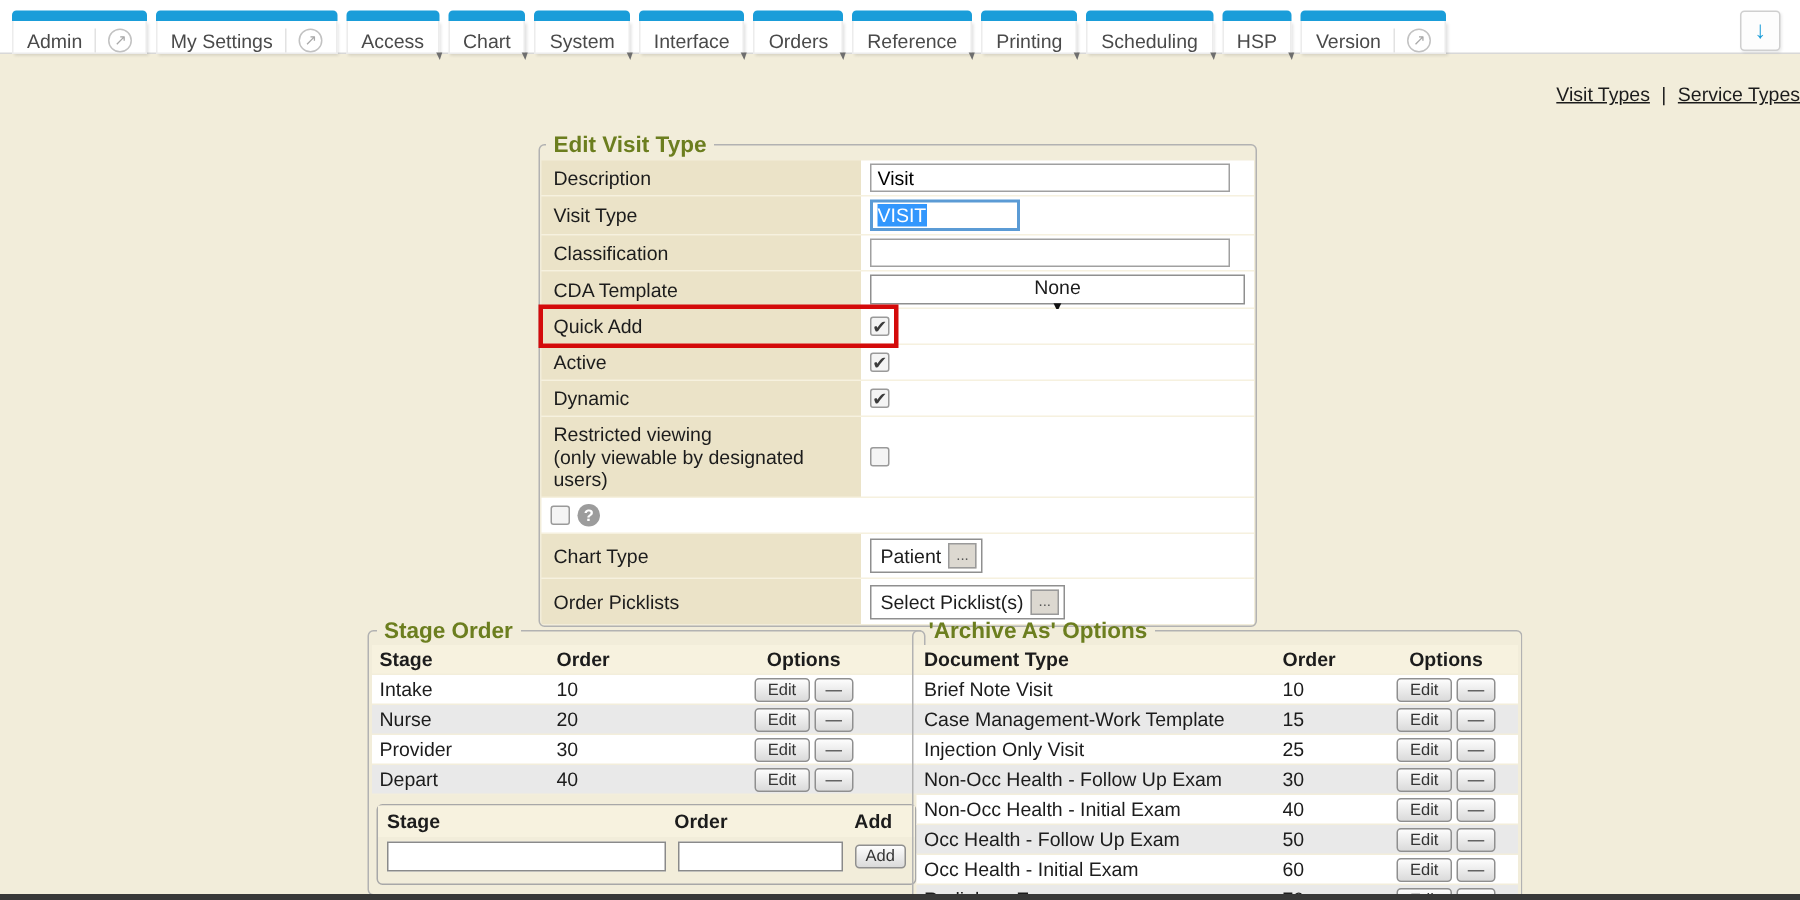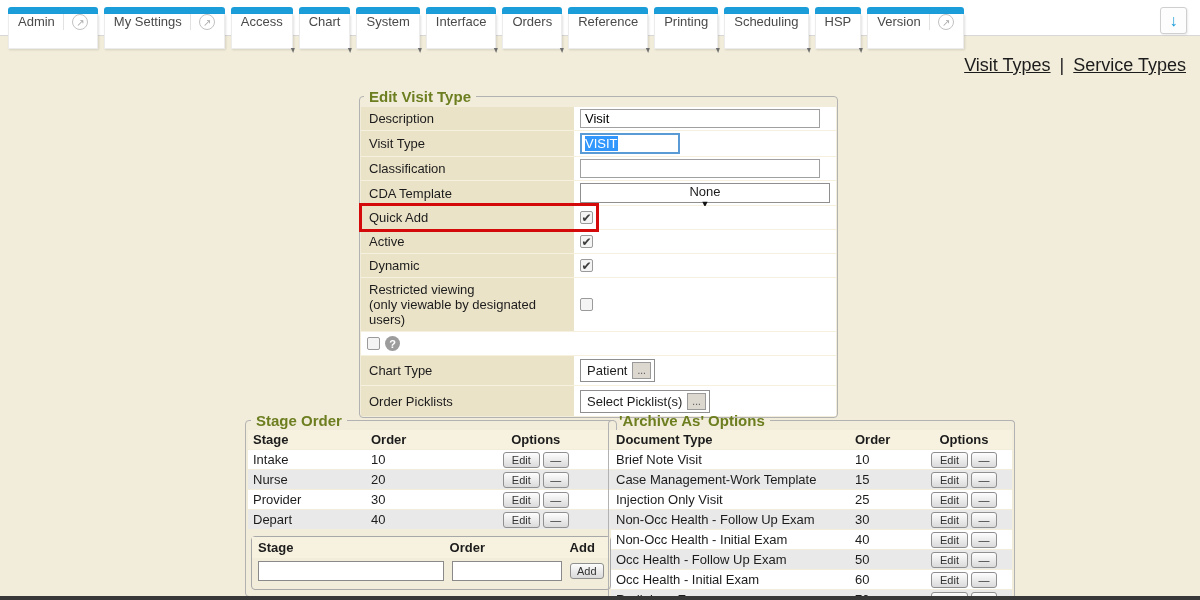--- a/index.html
+++ b/index.html
@@ -11,34 +11,34 @@
     font-family: "Liberation Sans", sans-serif;
     font-size: 13px;
     color: #1c1c1c;
   }
 
   
   .navbar { position:absolute; top:0; left:0; right:0; height:36px; background:#fff; border-bottom:1px solid #d8d8d8; }
   .tabs { position:absolute; left:8px; top:7px; display:flex; gap:6px; }
   .tab { position:relative; display:flex; flex-direction:column; cursor:pointer; }
   .tab-cap { height:7px; background:#1a9dd9; border-radius:3px 3px 0 0; }
-  .tab-body { background:#fff; display:flex; align-items:flex-start; height:35px; padding:0 9px;
+  .tab-body { background:#fff; display:flex; align-items:flex-end; height:22px; padding:0 9px;
               border:1px solid #ececec; border-top:none; box-shadow:1px 1px 2px rgba(0,0,0,0.12); color:#4a4a4a; }
   .tab-ext { display:inline-flex; align-items:center; justify-content:center; width:16px; height:16px;
              border:1px solid #c2c2c2; border-radius:50%; color:#a8a8a8; font-size:10px; margin-left:8px;
              padding-left:1px; }
   .tab-sep { width:1px; height:16px; background:#e2e2e2; margin-left:8px; }
   .tab-corner { position:absolute; right:-1px; bottom:-4px; width:0; height:0;
                 border-left:4px solid transparent; border-top:5px solid #6e6e6e; transform:skewX(-18deg); }
   .dl-btn { position:absolute; right:13px; top:7px; width:27px; height:27px; background:#fdfdfd;
             border:1px solid #cfcfcf; border-radius:3px; display:flex; align-items:center; justify-content:center;
             color:#1a9dd9; font-size:16px; font-weight:bold; cursor:pointer; box-shadow:1px 1px 2px rgba(0,0,0,0.08); }
 
   
-  .top-links { position:absolute; top:55px; right:14px; font-size:18px; color:#222; }
+  .top-links { position:absolute; top:55px; right:0; font-size:13px; color:#222; }
   .top-links a { color:#1c1c1c; text-decoration:underline; cursor:pointer; }
   .top-links .sep { margin:0 4px; }
 
   
   fieldset { border:1px solid #b2b2b2; border-radius:4px; background:transparent; }
   legend { font-weight:bold; color:#6c7e1f; font-size:15px; padding:0 5px; margin-left:3px; }
 
   
   .edit-wrap { position:absolute; left:359px; top:88px; width:477px; }
   .edit-wrap fieldset { padding:2px 1px 1px; }

